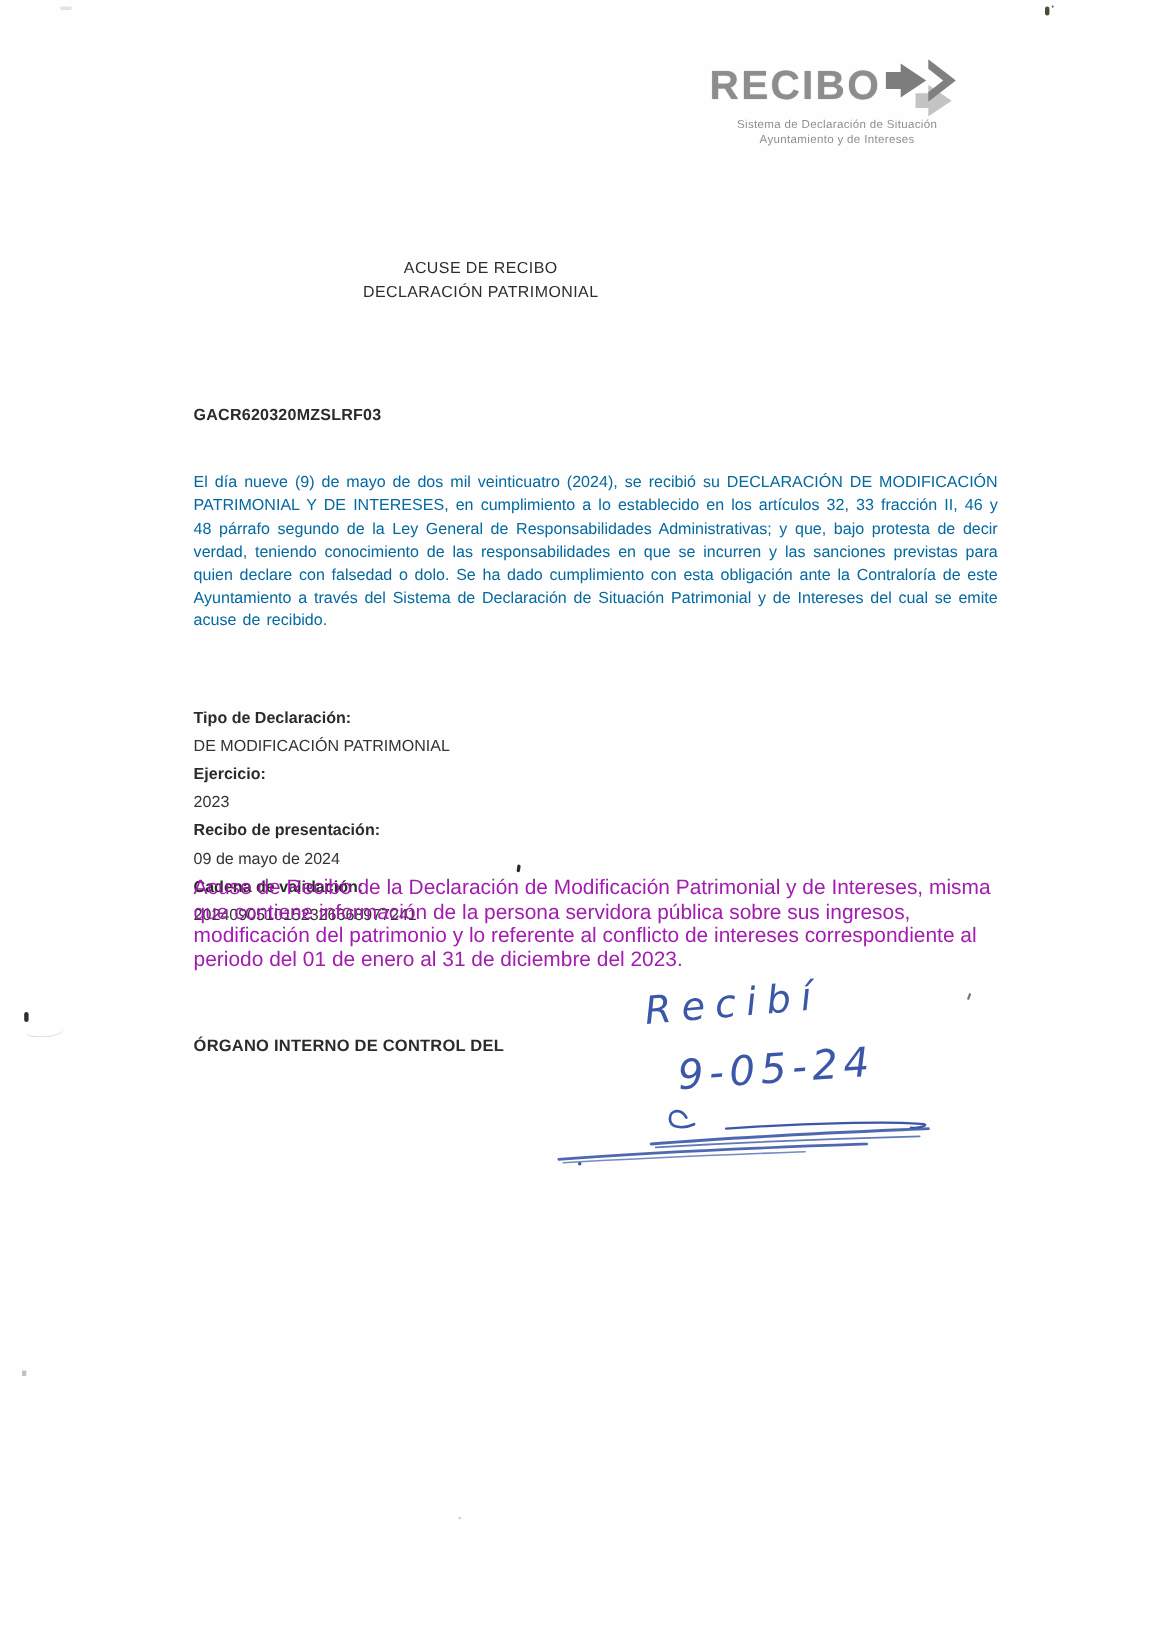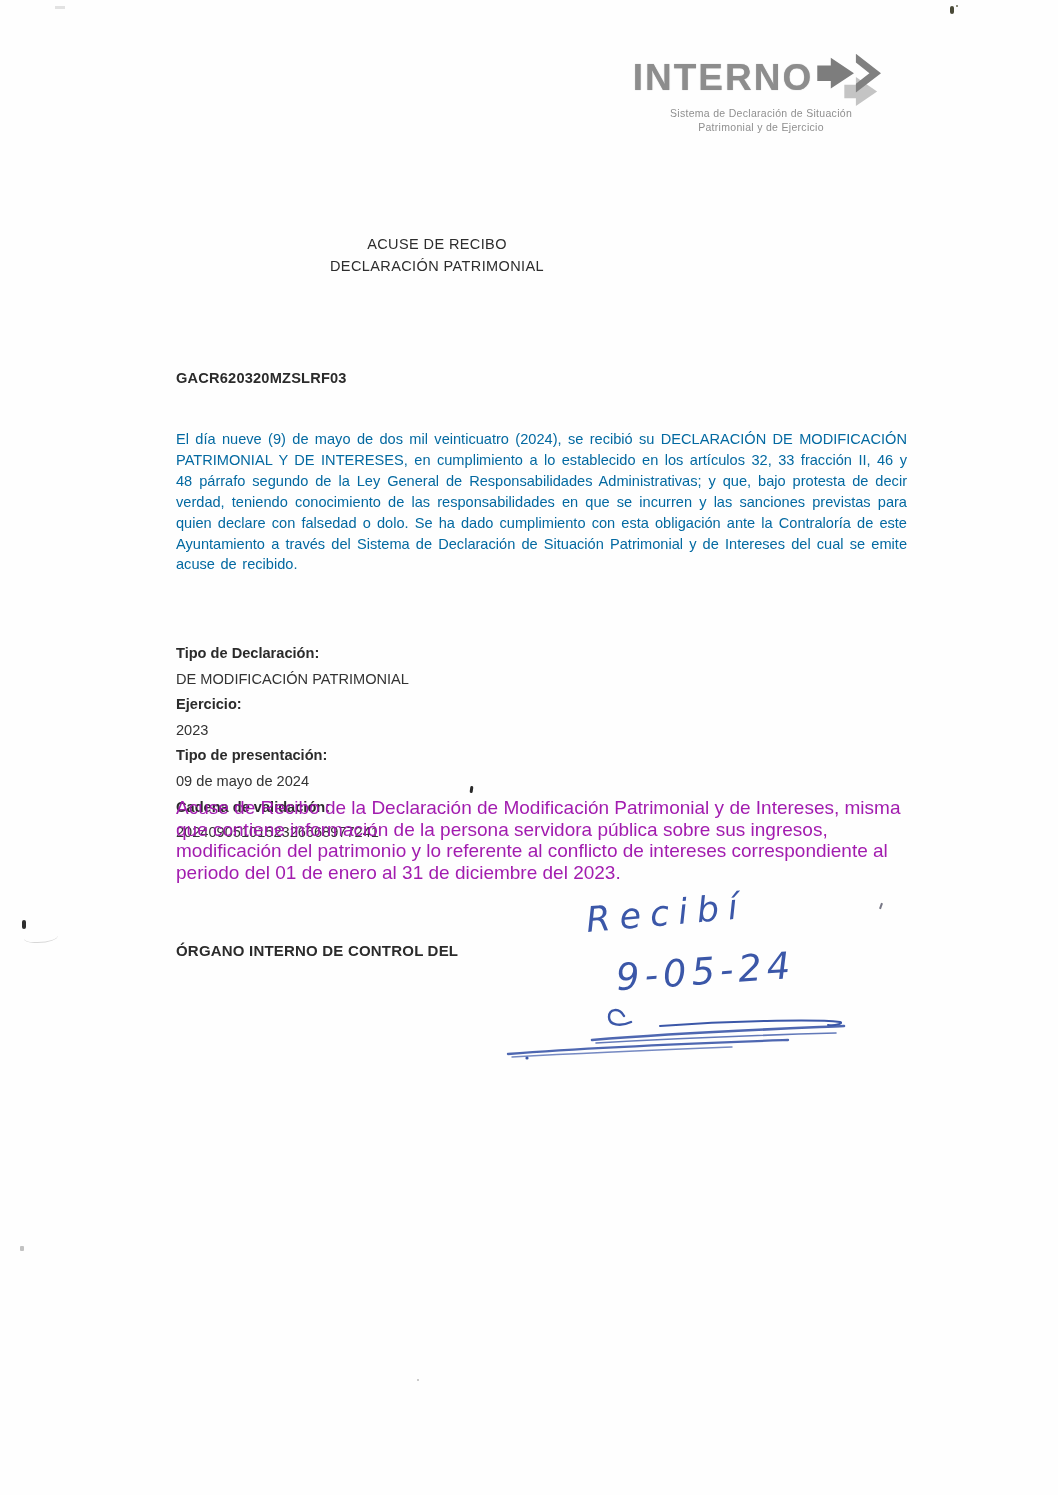--- a/index.html
+++ b/index.html
@@ -71,31 +71,31 @@
   .a-tick  { left:880px; top:903px;  width:2px;  height:6px; background:#555566; transform:rotate(20deg); opacity:0.8; }
   .a-dot   { left:470px; top:786px;  width:3px;  height:7px; background:#2a2a2a; border-radius:2px; transform:rotate(8deg); }
 </style>
 </head>
 <body>
 
 <div class="page">
 
   <div class="logo">
     <div class="logo-row">
-      <span class="logo-text">INTERNO</span>
+      <span class="logo-text">RECIBO</span>
       <span class="logo-arrow">
         <svg viewBox="0 0 74 58" width="72" height="56" xmlns="http://www.w3.org/2000/svg">
           <path d="M28,36 h12 v-8 l22,15 -22,15 v-8 h-12 z" fill="#c4c4c4"></path>
           <path d="M0,16 h14 v-8 l24,16 -24,16 v-8 h-14 z" fill="#7d7d7d"></path>
           <path d="M40,4 l26,20 -26,20 v-9 l14,-11 -14,-11 z" fill="#808080"></path>
         </svg>
       </span>
     </div>
     <div class="logo-tagline">Sistema de Declaración de Situación</div>
-    <div class="logo-tagline">Patrimonial y de Ejercicio</div>
+    <div class="logo-tagline">Ayuntamiento y de Intereses</div>
   </div>
 
   <div class="doc-title">
     <div>ACUSE DE RECIBO</div>
     <div>DECLARACIÓN PATRIMONIAL</div>
   </div>
 
   <div class="recipient">
     <div>GACR620320MZSLRF03</div>
   </div>
@@ -105,21 +105,21 @@
   <div class="fields">
     <div class="field-row">
       <span class="field-label">Tipo de Declaración:</span>
       <span class="field-value">DE MODIFICACIÓN PATRIMONIAL</span>
     </div>
     <div class="field-row">
       <span class="field-label">Ejercicio:</span>
       <span class="field-value">2023</span>
     </div>
     <div class="field-row">
-      <span class="field-label">Tipo de presentación:</span>
+      <span class="field-label">Recibo de presentación:</span>
       <span class="field-value">09 de mayo de 2024</span>
     </div>
     <div class="field-row">
       <span class="field-label">Cadena de validación:</span>
       <span class="field-value">2024090510152326668977241</span>
     </div>
   </div>
 
   <div class="para2">Acuse de Recibo de la Declaración de Modificación Patrimonial y de Intereses, misma que contiene información de la persona servidora pública sobre sus ingresos, modificación del patrimonio y lo referente al conflicto de intereses correspondiente al periodo del 01 de enero al 31 de diciembre del 2023.</div>
 

